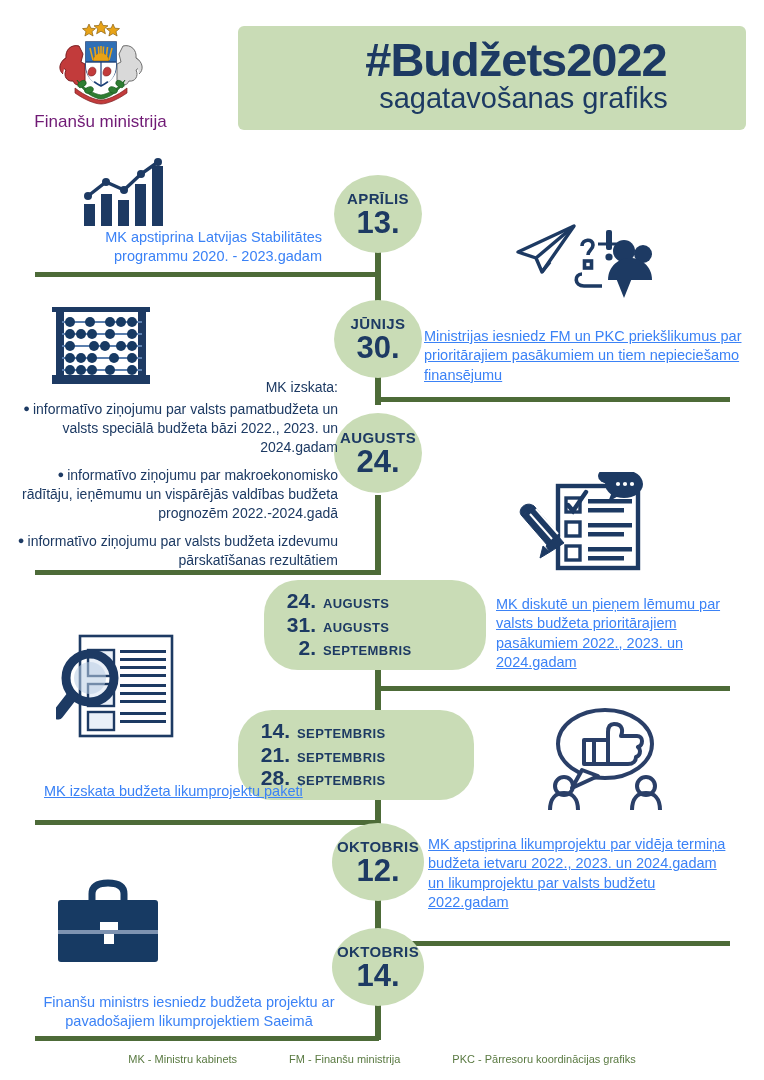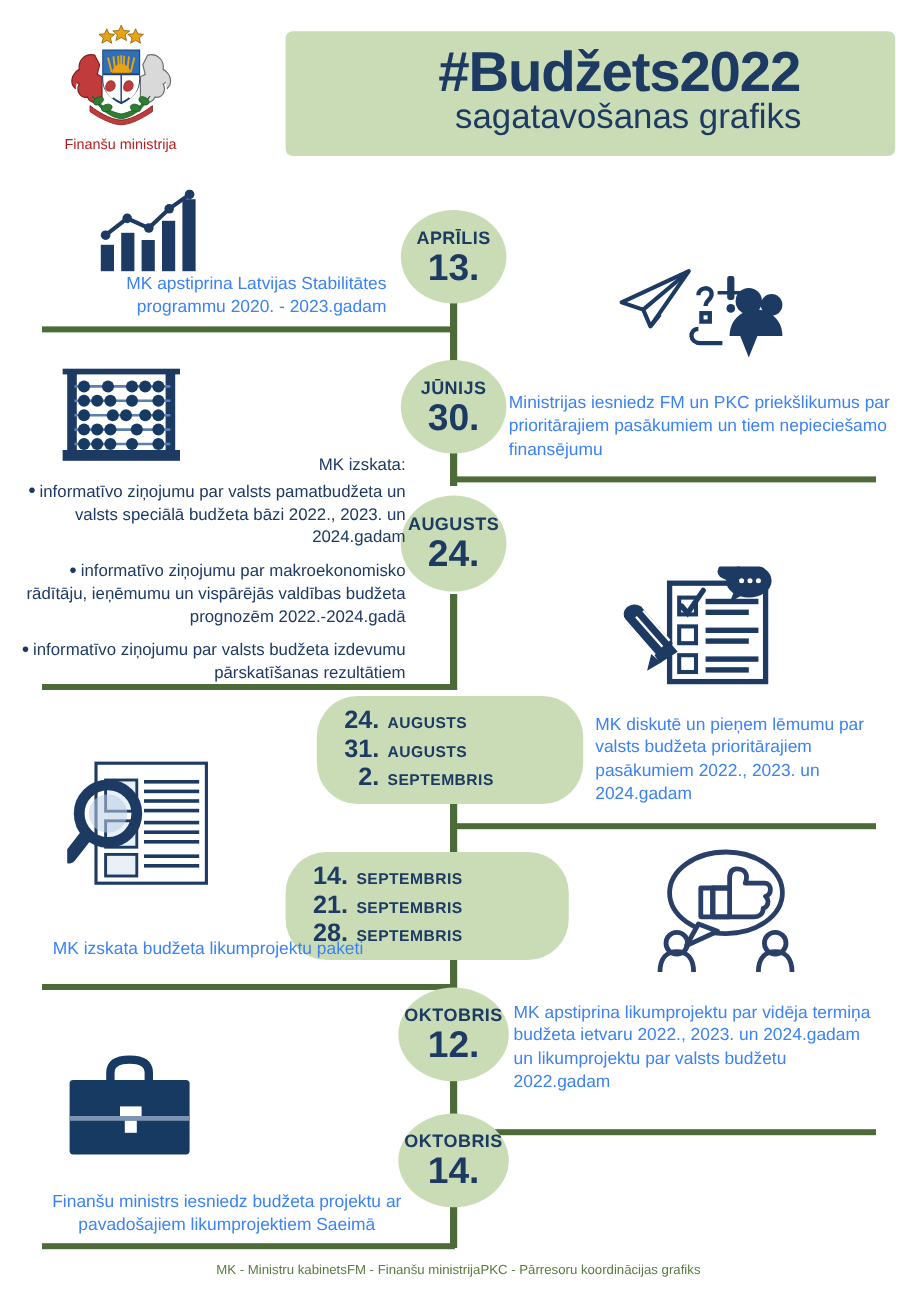--- a/index.html
+++ b/index.html
@@ -21,21 +21,21 @@
   .hdr-title{
     position:absolute;left:238px;top:36px;width:508px;
     text-align:center;font-size:47px;font-weight:bold;letter-spacing:-1px;
     color:#1d3a63;line-height:1;margin-left:24px;
   }
   .hdr-sub{
     position:absolute;left:238px;top:83px;width:571px;
     text-align:center;font-size:29px;font-weight:normal;color:#1d3a63;line-height:1.1;
   }
   .logo-wrap{position:absolute;left:18px;top:18px;width:165px;text-align:center;}
-  .logo-caption{font-size:12px;color:#b91c1c;margin-top:2px;}
+  .logo-caption{font-size:17px;color:#701a75;margin-top:2px;}
 
   
   .vline{position:absolute;background:#4d6b38;width:6px;}
   .hline{position:absolute;background:#4d6b38;height:5px;}
 
   
   .pill{
     position:absolute;background:#c9dcb6;
     display:flex;flex-direction:column;align-items:center;justify-content:center;
     color:#1d3a63;
@@ -48,32 +48,32 @@
     border-radius:34px;padding:9px 18px 10px 18px;
     align-items:flex-start;justify-content:center;
   }
   .mrow{display:flex;align-items:baseline;line-height:1.12;white-space:nowrap;}
   .mrow .d{font-size:21px;font-weight:bold;width:34px;text-align:right;}
   .mrow .m{font-size:13px;font-weight:bold;letter-spacing:.4px;margin-left:7px;}
 
   
   .txt{position:absolute;font-size:14.5px;line-height:1.33;color:#3b82f6;}
   .txt-r{text-align:right;}
-  .txt-l{text-align:left;}
+  .txt-l{text-align:left;text-decoration:underline;}
   .txt-c{text-align:center;}
   .bullets{position:absolute;font-size:14px;line-height:1.36;color:#1d3a63;text-align:right;}
   .bullets .hdr{margin-bottom:3px;}
   .bullets li{list-style:none;margin:0 0 9px 0;}
   .bullets ul{margin:0;padding:0;}
   .bullets .bul{font-size:11px;vertical-align:2px;margin-right:3px;}
 
   
   .footer{
     position:absolute;left:0;top:1053px;width:764px;
-    display:flex;justify-content:center;
+    display:flex;justify-content:center;gap:52px;
     font-size:11px;color:#5a7a42;
   }
 
   .icon{position:absolute;}
 </style>
 </head>
 <body>
 
 <div class="stage">
 

